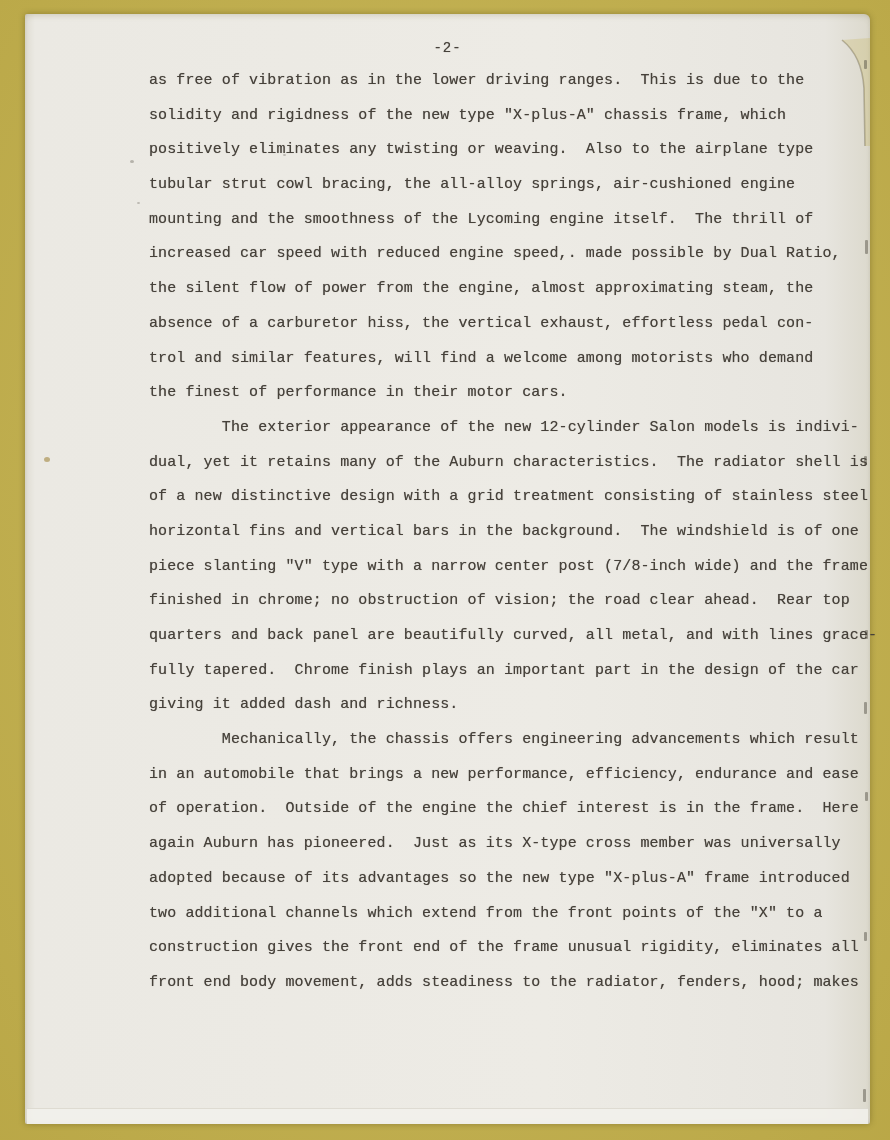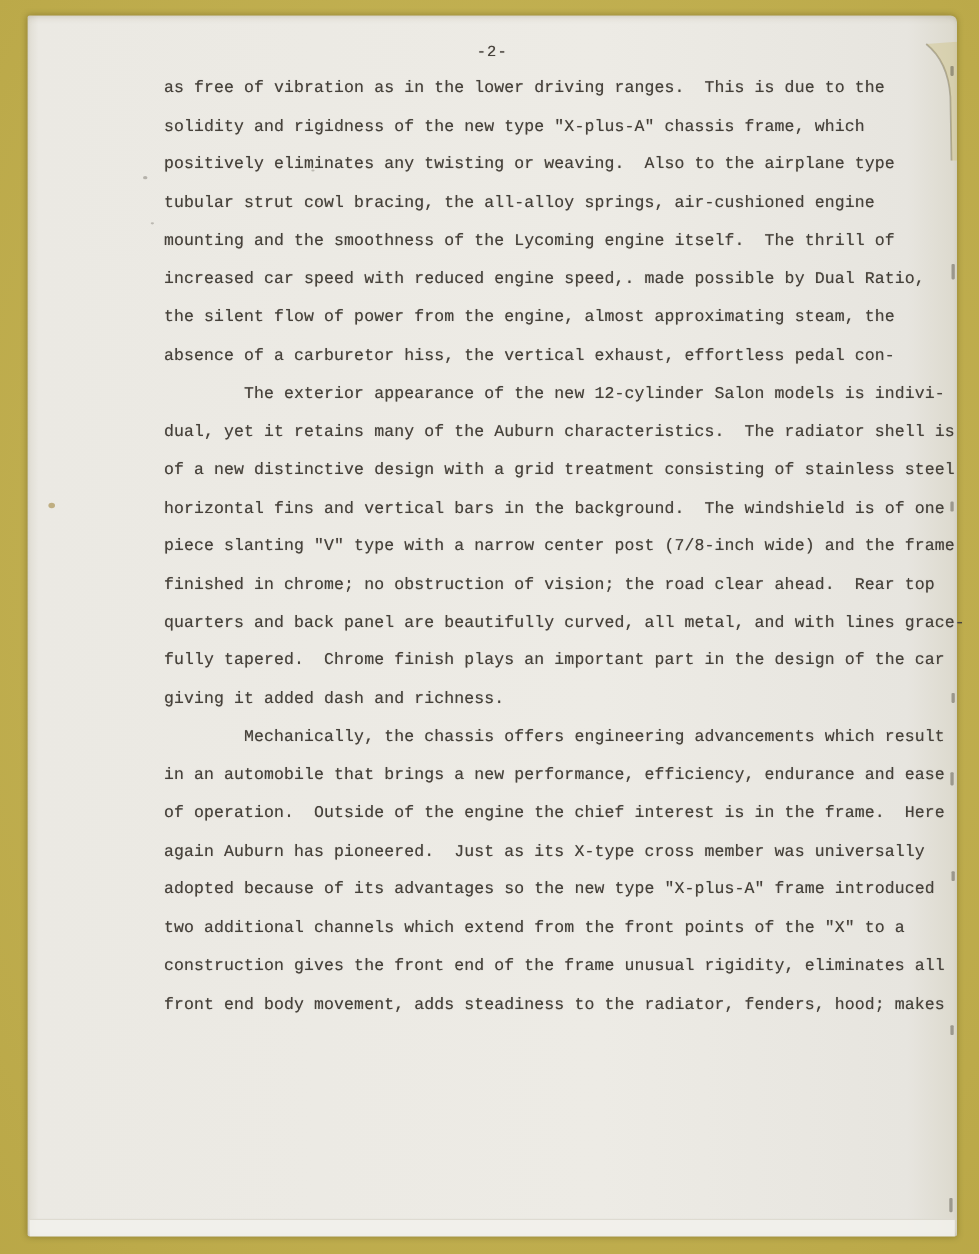--- a/index.html
+++ b/index.html
@@ -92,20 +92,22 @@
 
   <div class="text-body">
       <div class="line">as free of vibration as in the lower driving ranges.  This is due to the</div>
       <div class="line">solidity and rigidness of the new type "X-plus-A" chassis frame, which</div>
       <div class="line">positively eliminates any twisting or weaving.  Also to the airplane type</div>
       <div class="line">tubular strut cowl bracing, the all-alloy springs, air-cushioned engine</div>
       <div class="line">mounting and the smoothness of the Lycoming engine itself.  The thrill of</div>
       <div class="line">increased car speed with reduced engine speed,. made possible by Dual Ratio,</div>
       <div class="line">the silent flow of power from the engine, almost approximating steam, the</div>
       <div class="line">absence of a carburetor hiss, the vertical exhaust, effortless pedal con-</div>
+      <div class="line">trol and similar features, will find a welcome among motorists who demand</div>
+      <div class="line">the finest of performance in their motor cars.</div>
       <div class="line">        The exterior appearance of the new 12-cylinder Salon models is indivi-</div>
       <div class="line">dual, yet it retains many of the Auburn characteristics.  The radiator shell is</div>
       <div class="line">of a new distinctive design with a grid treatment consisting of stainless steel</div>
       <div class="line">horizontal fins and vertical bars in the background.  The windshield is of one</div>
       <div class="line">piece slanting "V" type with a narrow center post (7/8-inch wide) and the frame</div>
       <div class="line">finished in chrome; no obstruction of vision; the road clear ahead.  Rear top</div>
       <div class="line">quarters and back panel are beautifully curved, all metal, and with lines grace-</div>
       <div class="line">fully tapered.  Chrome finish plays an important part in the design of the car</div>
       <div class="line">giving it added dash and richness.</div>
       <div class="line">        Mechanically, the chassis offers engineering advancements which result</div>

